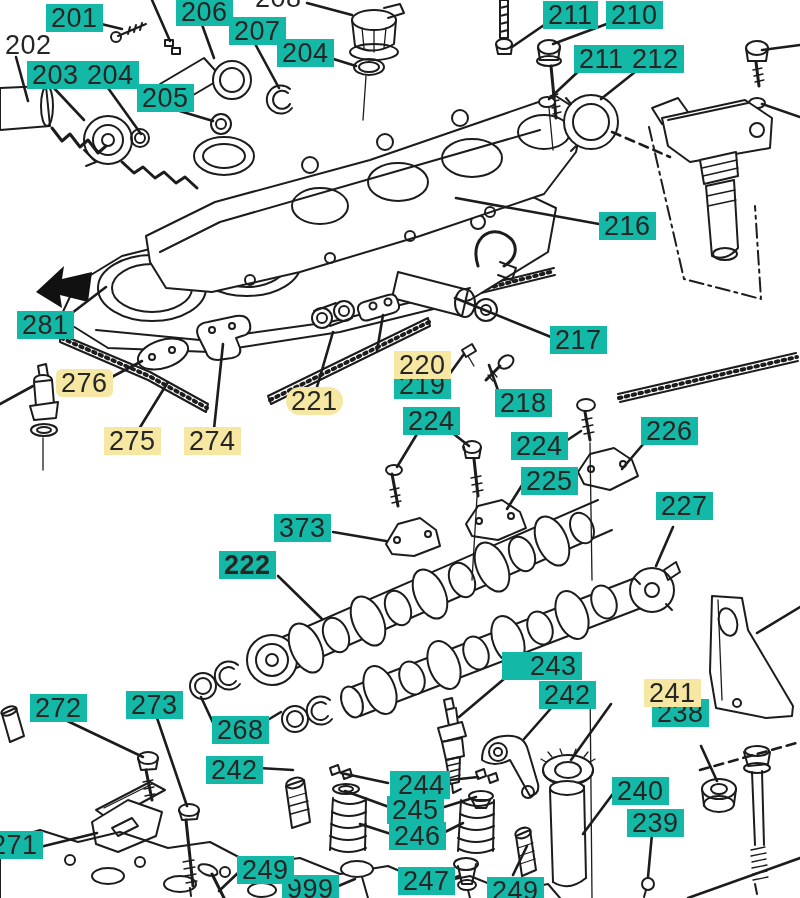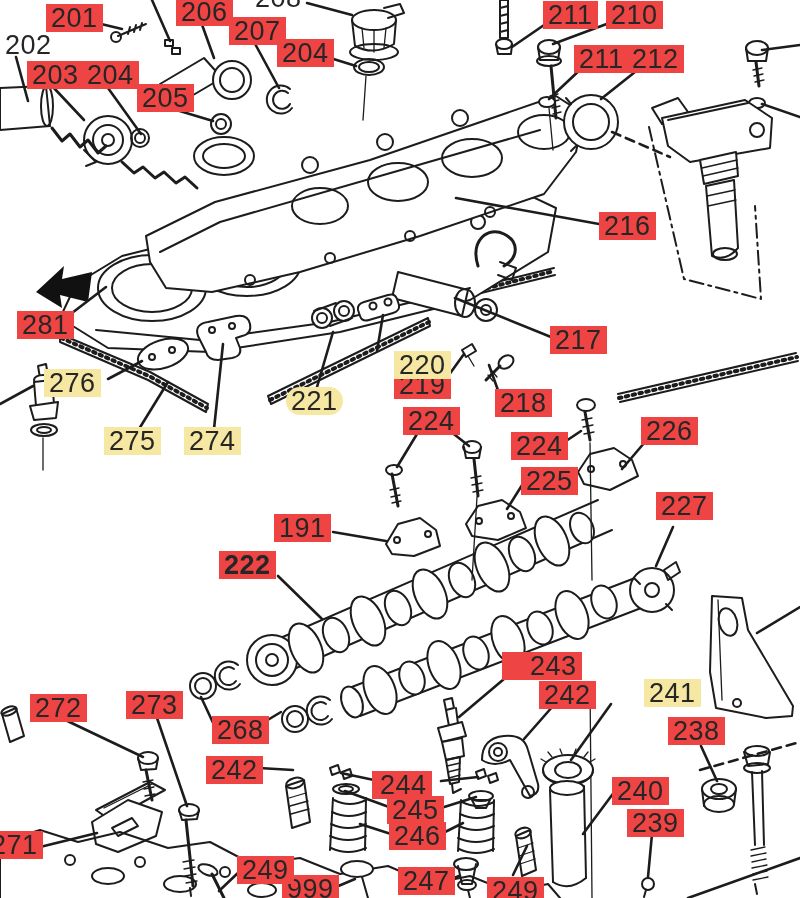--- a/index.html
+++ b/index.html
@@ -10,21 +10,21 @@
   #art .solid{fill:#ffffff;}
   #art .thick{stroke-width:3;}
   #art .thin{stroke-width:1.3;}
   #art .fillblack{fill:#111;stroke:none;}
   #art .leader{stroke:#1c1c1c;stroke-width:2.6;fill:none;stroke-linecap:round;}
   #art .dashed{stroke-dasharray:9 6;}
   #art .dashdot{stroke-dasharray:14 5 3 5;}
   #art .perf{stroke-dasharray:2.5 4.5;stroke-width:4;}
   .callout{position:absolute;font-size:27px;line-height:28px;color:#262626;
            padding:0 5px;white-space:nowrap;letter-spacing:0.5px;cursor:pointer;}
-  .bg-gray{background:#ef4444;}
+  .bg-gray{background:#14b8a6;}
   .bg-yellow{background:#f6e8a2;}
   .bg-none{background:transparent;}
 </style>
 </head>
 <body>
 
 <div class="stage">
 
 <svg id="art" width="800" height="898" viewBox="0 0 800 898">
 
@@ -444,43 +444,43 @@
       <span class="callout bg-gray" style="left: 606px; top: 1px;">210</span>
       <span class="callout bg-gray" style="left: 574px; top: 45px;">211</span>
       <span class="callout bg-gray" style="left: 627px; top: 45px;">212</span>
       <span class="callout bg-gray" style="left: 599px; top: 212px;">216</span>
       <span class="callout bg-gray" style="left: 550px; top: 326px;">217</span>
       <span class="callout bg-gray" style="left: 495px; top: 389px;">218</span>
       <span class="callout bg-gray" style="left: 394px; top: 371px;">219</span>
       <span class="callout bg-yellow" style="left: 346px; top: 351px; margin-left: 48px;">220</span>
       <span class="callout bg-yellow" style="left: 286px; top: 387px; border-radius: 14px;">221</span>
       <span class="callout bg-gray" style="left: 219px; top: 551px; font-weight: bold;">222</span>
-      <span class="callout bg-gray" style="left: 274px; top: 514px;">191</span>
+      <span class="callout bg-gray" style="left: 274px; top: 514px;">373</span>
       <span class="callout bg-gray" style="left: 403px; top: 407px;">224</span>
       <span class="callout bg-gray" style="left: 511px; top: 432px;">224</span>
       <span class="callout bg-gray" style="left: 521px; top: 467px;">225</span>
       <span class="callout bg-gray" style="left: 641px; top: 417px;">226</span>
       <span class="callout bg-gray" style="left: 656px; top: 492px;">227</span>
-      <span class="callout bg-gray" style="left: 652px; top: 717px; margin-left: 16px;">238</span>
+      <span class="callout bg-gray" style="left: 652px; top: 699px;">238</span>
       <span class="callout bg-gray" style="left: 627px; top: 809px;">239</span>
       <span class="callout bg-gray" style="left: 612px; top: 777px;">240</span>
       <span class="callout bg-yellow" style="left: 604px; top: 679px; margin-left: 40px;">241</span>
       <span class="callout bg-gray" style="left: 539px; top: 681px;">242</span>
       <span class="callout bg-gray" style="left: 502px; top: 652px; padding-left: 28px;">243</span>
       <span class="callout bg-gray" style="left: 206px; top: 756px;">242</span>
       <span class="callout bg-gray" style="left: 212px; top: 716px;">268</span>
-      <span class="callout bg-gray" style="left: 372px; top: 771px; padding-left: 8px;">244</span>
+      <span class="callout bg-gray" style="left: 390px; top: 771px; padding-left: 8px;">244</span>
       <span class="callout bg-gray" style="left: 387px; top: 796px;">245</span>
       <span class="callout bg-gray" style="left: 389px; top: 822px;">246</span>
       <span class="callout bg-gray" style="left: 398px; top: 867px;">247</span>
       <span class="callout bg-gray" style="left: 282px; top: 875px;">999</span>
       <span class="callout bg-gray" style="left: 237px; top: 856px;">249</span>
       <span class="callout bg-gray" style="left: 487px; top: 877px;">249</span>
       <span class="callout bg-gray" style="left: -14px; top: 831px;">271</span>
       <span class="callout bg-gray" style="left: 4px; top: 694px; margin-left: 26px;">272</span>
       <span class="callout bg-gray" style="left: 126px; top: 691px;">273</span>
       <span class="callout bg-yellow" style="left: 184px; top: 427px;">274</span>
       <span class="callout bg-yellow" style="left: 104px; top: 427px;">275</span>
-      <span class="callout bg-yellow" style="left: 44px; top: 369px;">276</span>
+      <span class="callout bg-yellow" style="left: 56px; top: 369px; border-radius: 6px;">276</span>
       <span class="callout bg-gray" style="left: 17px; top: 311px;">281</span>
     </div>
 
 </div>
 
 </body></html>

